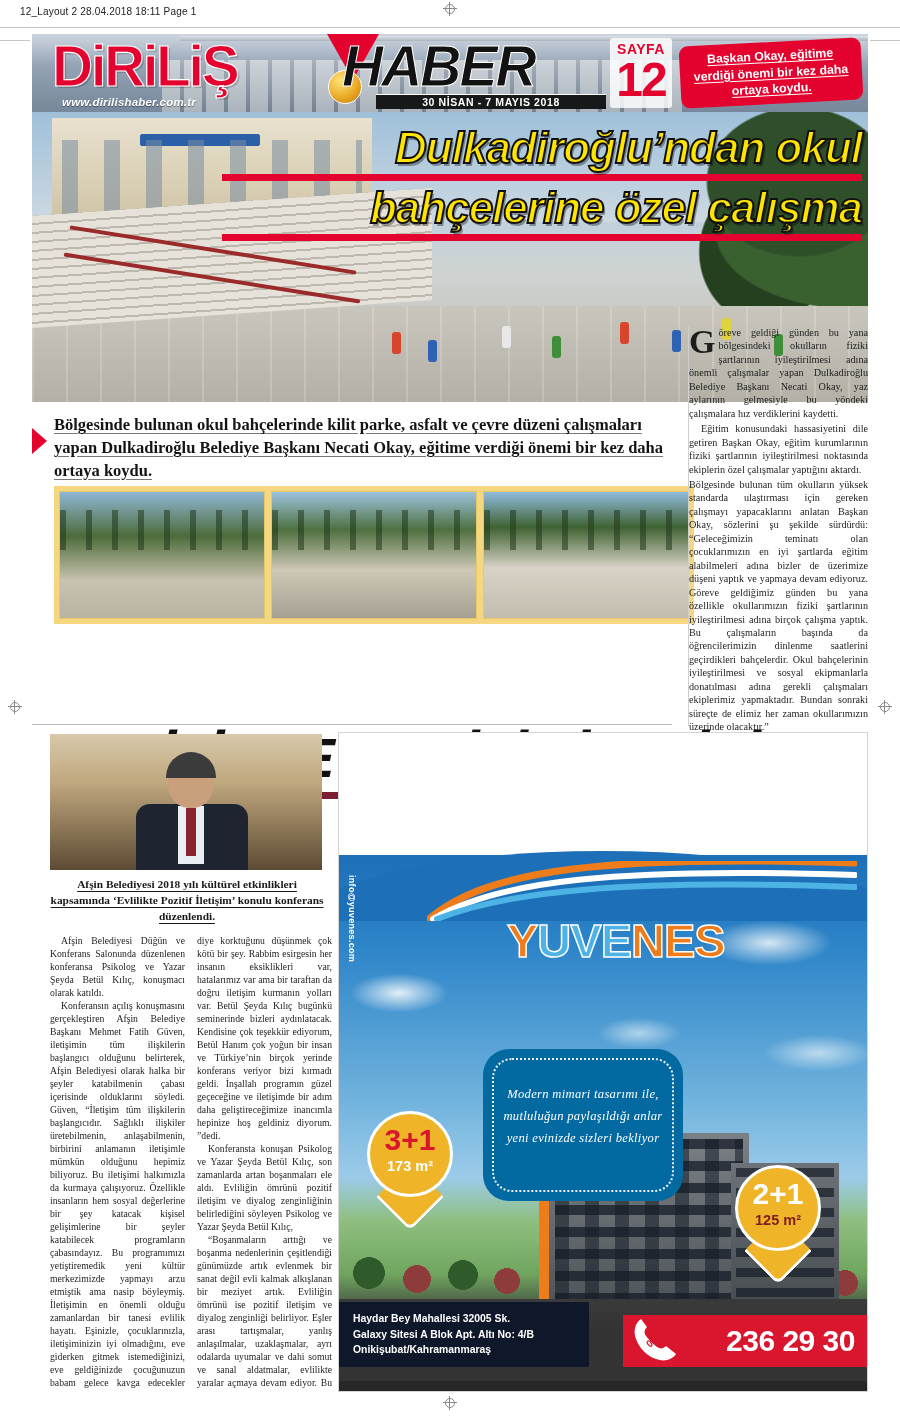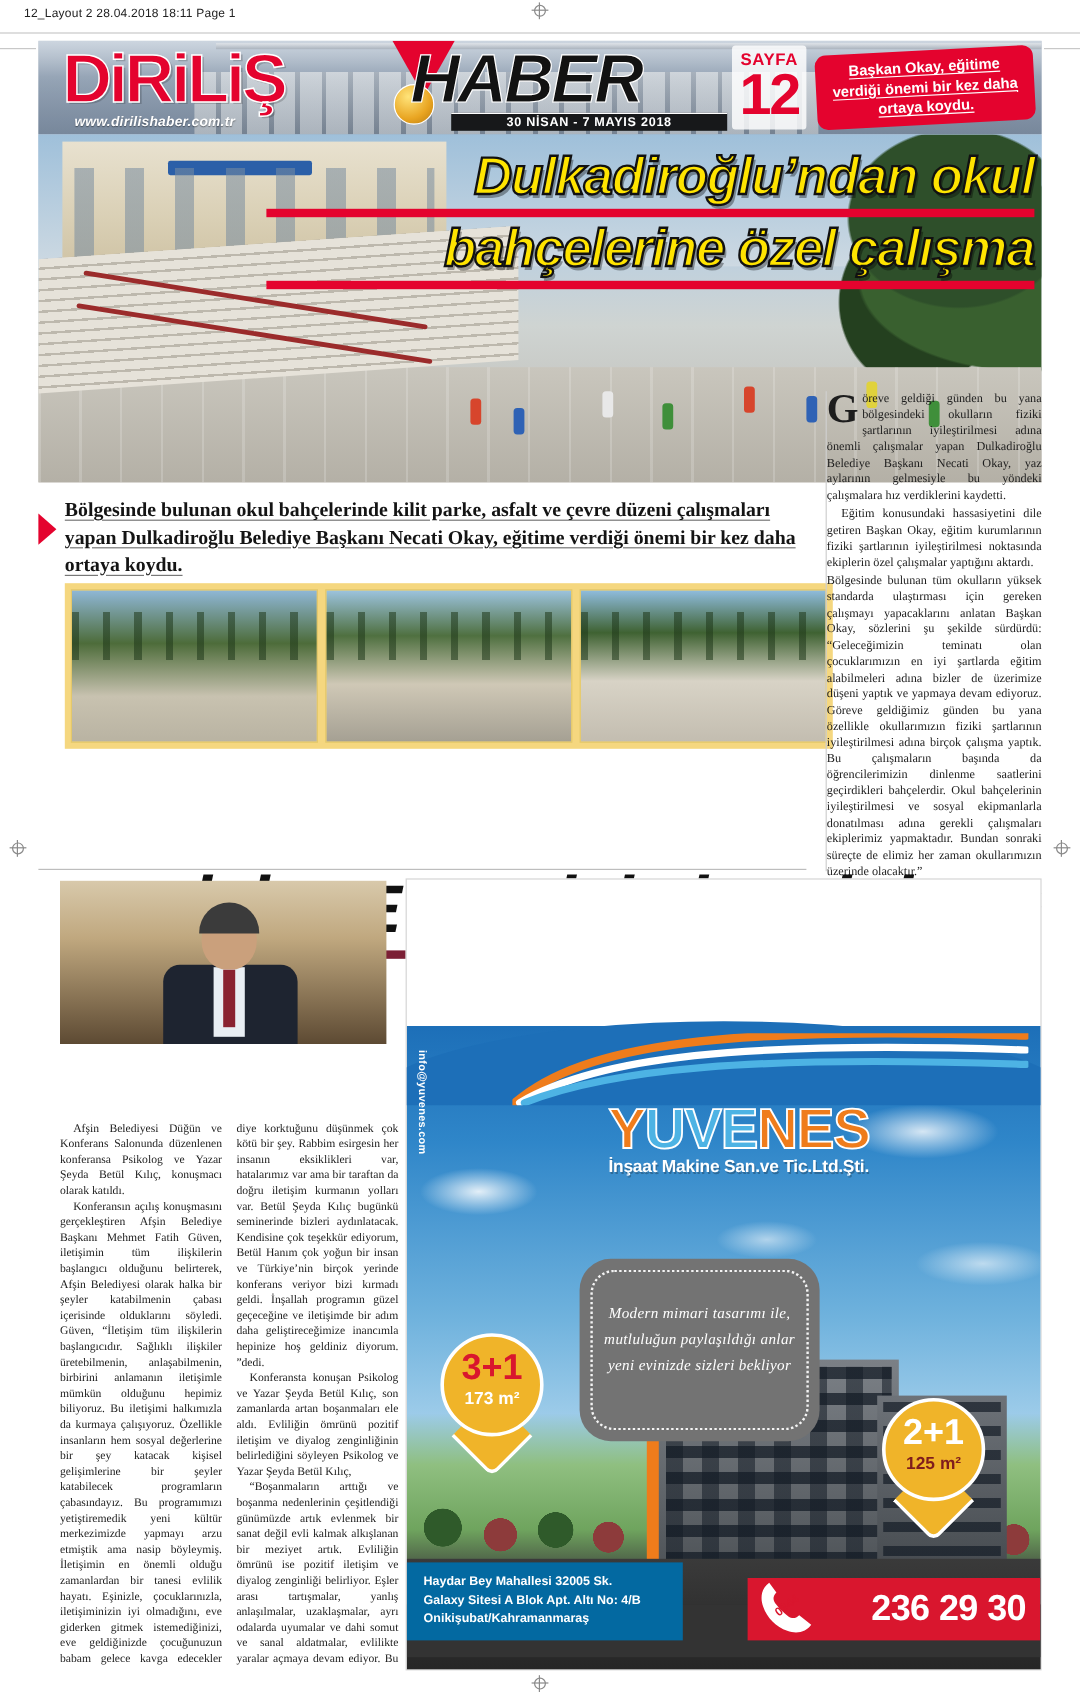--- a/index.html
+++ b/index.html
@@ -409,21 +409,21 @@
   .lg-b { color: #4db3e4; }
   .ad-logo-sub {
     font-family: "Liberation Sans", sans-serif;
     font-weight: 700; font-size: 14.5px; color: #ffffff;
     letter-spacing: -.2px; margin-top: 1px;
     text-shadow: 1px 1px 0 rgba(0,0,0,.25);
   }
   .ad-seal {
     position: absolute; left: 144px; top: 316px;
     width: 200px; height: 152px;
-    background: #737373;
+    background: #0369a1;
     border-radius: 26px;
     box-shadow: inset 0 0 0 4px rgba(255,255,255,.0);
   }
   .ad-seal::before {
     content: ""; position: absolute; inset: 9px;
     border: 2px dotted rgba(255,255,255,.92);
     border-radius: 20px;
   }
   .ad-seal-text {
     position: absolute; left: 20px; right: 20px; top: 34px;
@@ -487,22 +487,22 @@
   }
   .ad-ground {
     position: absolute; left: 0; bottom: 0; width: 530px; height: 92px;
     background: linear-gradient(180deg,#3a3a3a,#262626);
   }
   .ad-road {
     position: absolute; left: 0; bottom: 10px; width: 530px; height: 44px;
     background: #333;
   }
   .ad-addr {
-    position: absolute; left: 0; bottom: 24px; width: 230px; padding: 9px 10px 9px 14px;
-    background: #0369a1; color: #fff;
+    position: absolute; left: 0; bottom: 24px; width: 250px; padding: 9px 10px 9px 14px;
+    background: #0f172a; color: #fff;
     font-family: "Liberation Sans", sans-serif;
     font-size: 10.4px; font-weight: 700; line-height: 1.5;
   }
   .ad-phonebar {
     position: absolute; right: 0; bottom: 24px; width: 244px; height: 52px;
     background: #d9162e;
     display: flex; align-items: center; justify-content: flex-end;
     padding-right: 12px;
   }
   .ad-phone-num {
@@ -624,20 +624,21 @@
   <div class="big-head">EVLİLİKTE POZİTİF İLETİŞİM</div>
   <div class="big-head-bar"></div>
 
   <div class="conf-photo">
     <div class="body"></div>
     <div class="shirt"></div>
     <div class="tie"></div>
     <div class="head"></div>
     <div class="hair"></div>
   </div>
+  <div class="conf-cap">Afşin Belediyesi 2018 yılı kültürel etkinlikleri kapsamında ‘Evlilikte Pozitif İletişim’ konulu konferans düzenlendi.</div>
 
   <div class="conf-cols">
     <p>Afşin Belediyesi Düğün ve Konferans Salonunda düzenlenen konferansa Psikolog ve Yazar Şeyda Betül Kılıç, konuşmacı olarak katıldı.</p>
     <p>Konferansın açılış konuşmasını gerçekleştiren Afşin Belediye Başkanı Mehmet Fatih Güven, iletişimin tüm ilişkilerin başlangıcı olduğunu belirterek, Afşin Belediyesi olarak halka bir şeyler katabilmenin çabası içerisinde olduklarını söyledi. Güven, “İletişim tüm ilişkilerin başlangıcıdır. Sağlıklı ilişkiler üretebilmenin, anlaşabilmenin, birbirini anlamanın iletişimle mümkün olduğunu hepimiz biliyoruz. Bu iletişimi halkımızla da kurmaya çalışıyoruz. Özellikle insanların hem sosyal değerlerine bir şey katacak kişisel gelişimlerine bir şeyler katabilecek programların çabasındayız. Bu programımızı yetiştiremedik yeni kültür merkezimizde yapmayı arzu etmiştik ama nasip böyleymiş. İletişimin en önemli olduğu zamanlardan bir tanesi evlilik hayatı. Eşinizle, çocuklarınızla, iletişiminizin iyi olmadığını, eve giderken gitmek istemediğinizi, eve geldiğinizde çocuğunuzun babam gelece kavga edecekler diye korktuğunu düşünmek çok kötü bir şey. Rabbim esirgesin her insanın eksiklikleri var, hatalarımız var ama bir taraftan da doğru iletişim kurmanın yolları var. Betül Şeyda Kılıç bugünkü seminerinde bizleri aydınlatacak. Kendisine çok teşekkür ediyorum, Betül Hanım çok yoğun bir insan ve Türkiye’nin birçok yerinde konferans veriyor bizi kırmadı geldi. İnşallah programın güzel geçeceğine ve iletişimde bir adım daha geliştireceğimize inancımla hepinize hoş geldiniz diyorum. ”dedi.</p>
     <p>Konferansta konuşan Psikolog ve Yazar Şeyda Betül Kılıç, son zamanlarda artan boşanmaları ele aldı. Evliliğin ömrünü pozitif iletişim ve diyalog zenginliğinin belirlediğini söyleyen Psikolog ve Yazar Şeyda Betül Kılıç,</p>
     <p>“Boşanmaların arttığı ve boşanma nedenlerinin çeşitlendiği günümüzde artık evlenmek bir sanat değil evli kalmak alkışlanan bir meziyet artık. Evliliğin ömrünü ise pozitif iletişim ve diyalog zenginliği belirliyor. Eşler arası tartışmalar, yanlış anlaşılmalar, uzaklaşmalar, ayrı odalarda uyumalar ve dahi somut ve sanal aldatmalar, evlilikte yaralar açmaya devam ediyor. Bu yaraların da merhemi pozitif iletişim. Evlilik beklentileri olan ilgi, saygı, güven ve duygusal davranışları nasıl hayata geçireceğimize değineceğim. Örneğin; kıskançlığı çözmek için güven vermek önemlidir. Evlilikte altın değer olan iletişim değeri, çiftlere anlamlı bir yasam yolculuğu sunar. Çalışmamda eşler arası iletişime özellikle vurgu yaptım. Evlilik sorunlarını tespit ederken bu sorunlara kolay ve kalıcı çözümler sundum. Her değişim, değişmek isteyenleri bekler. Ve unutmayın, sorunsuz değil sorunlara rağmen etkin birlikteliği seçenlere evlilik bir armağandır. ”diye konuştu.</p>
   </div>
 
   <div class="advert">
 
@@ -651,21 +652,20 @@
         <path d="M2 58 C 60 8, 180 -6, 428 2" stroke="#ef7c1b" stroke-width="7" fill="none" stroke-linecap="round"></path>
         <path d="M6 58 C 70 20, 190 6, 428 14" stroke="#ffffff" stroke-width="6" fill="none" stroke-linecap="round"></path>
         <path d="M10 58 C 80 30, 200 18, 428 26" stroke="#4db3e4" stroke-width="6" fill="none" stroke-linecap="round"></path>
       </svg>
     </div>
 
     <div class="ad-email">info@yuvenes.com</div>
 
     <div class="ad-logo">
       <div class="ad-logo-word"><span class="lg-o">Y</span><span class="lg-b">UVE</span><span class="lg-o">NES</span></div>
-      <div class="ad-logo-sub">İnşaat Makine San.ve Tic.Ltd.Şti.</div>
     </div>
 
     <div class="trees"></div>
     <div class="ad-accent"></div>
     <div class="ad-building"></div>
     <div class="ad-building-b"></div>
 
     <div class="ad-seal">
       <div class="ad-seal-text">
         <div>Modern mimari tasarımı ile,</div>

